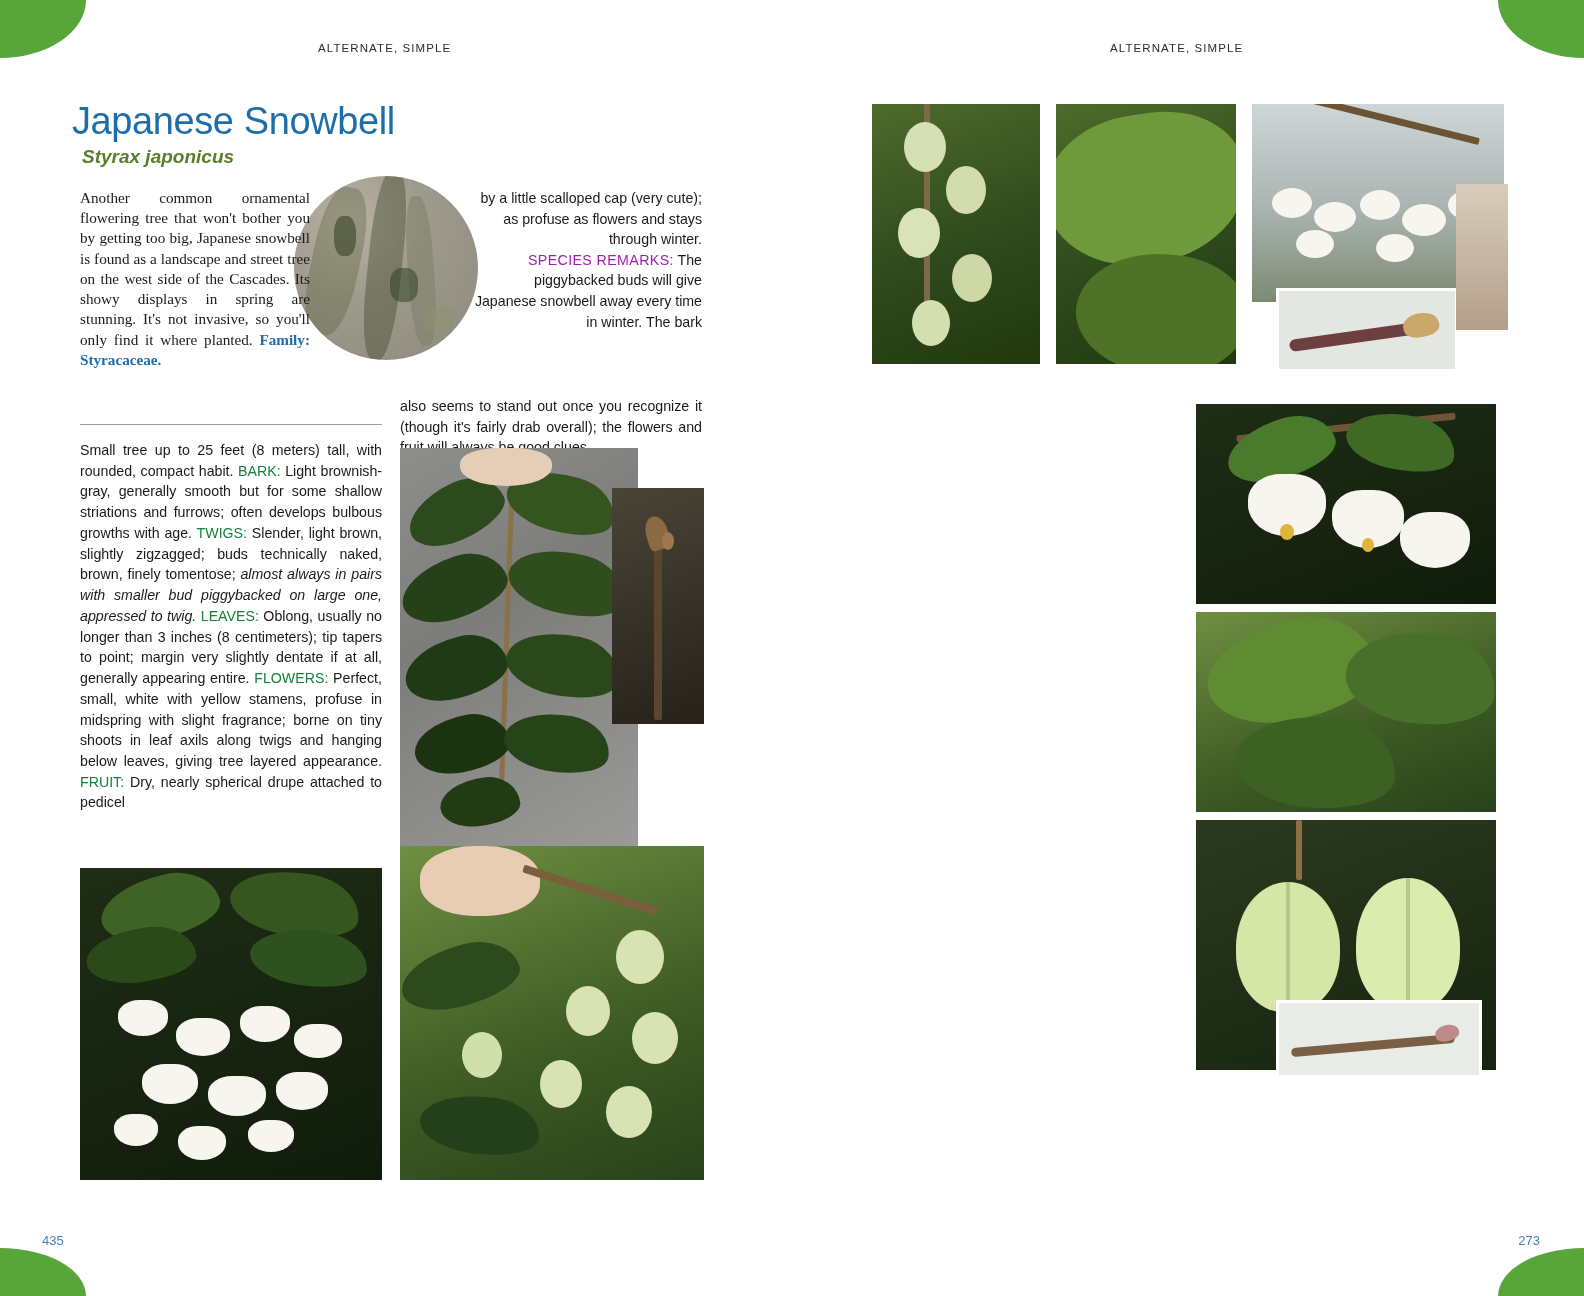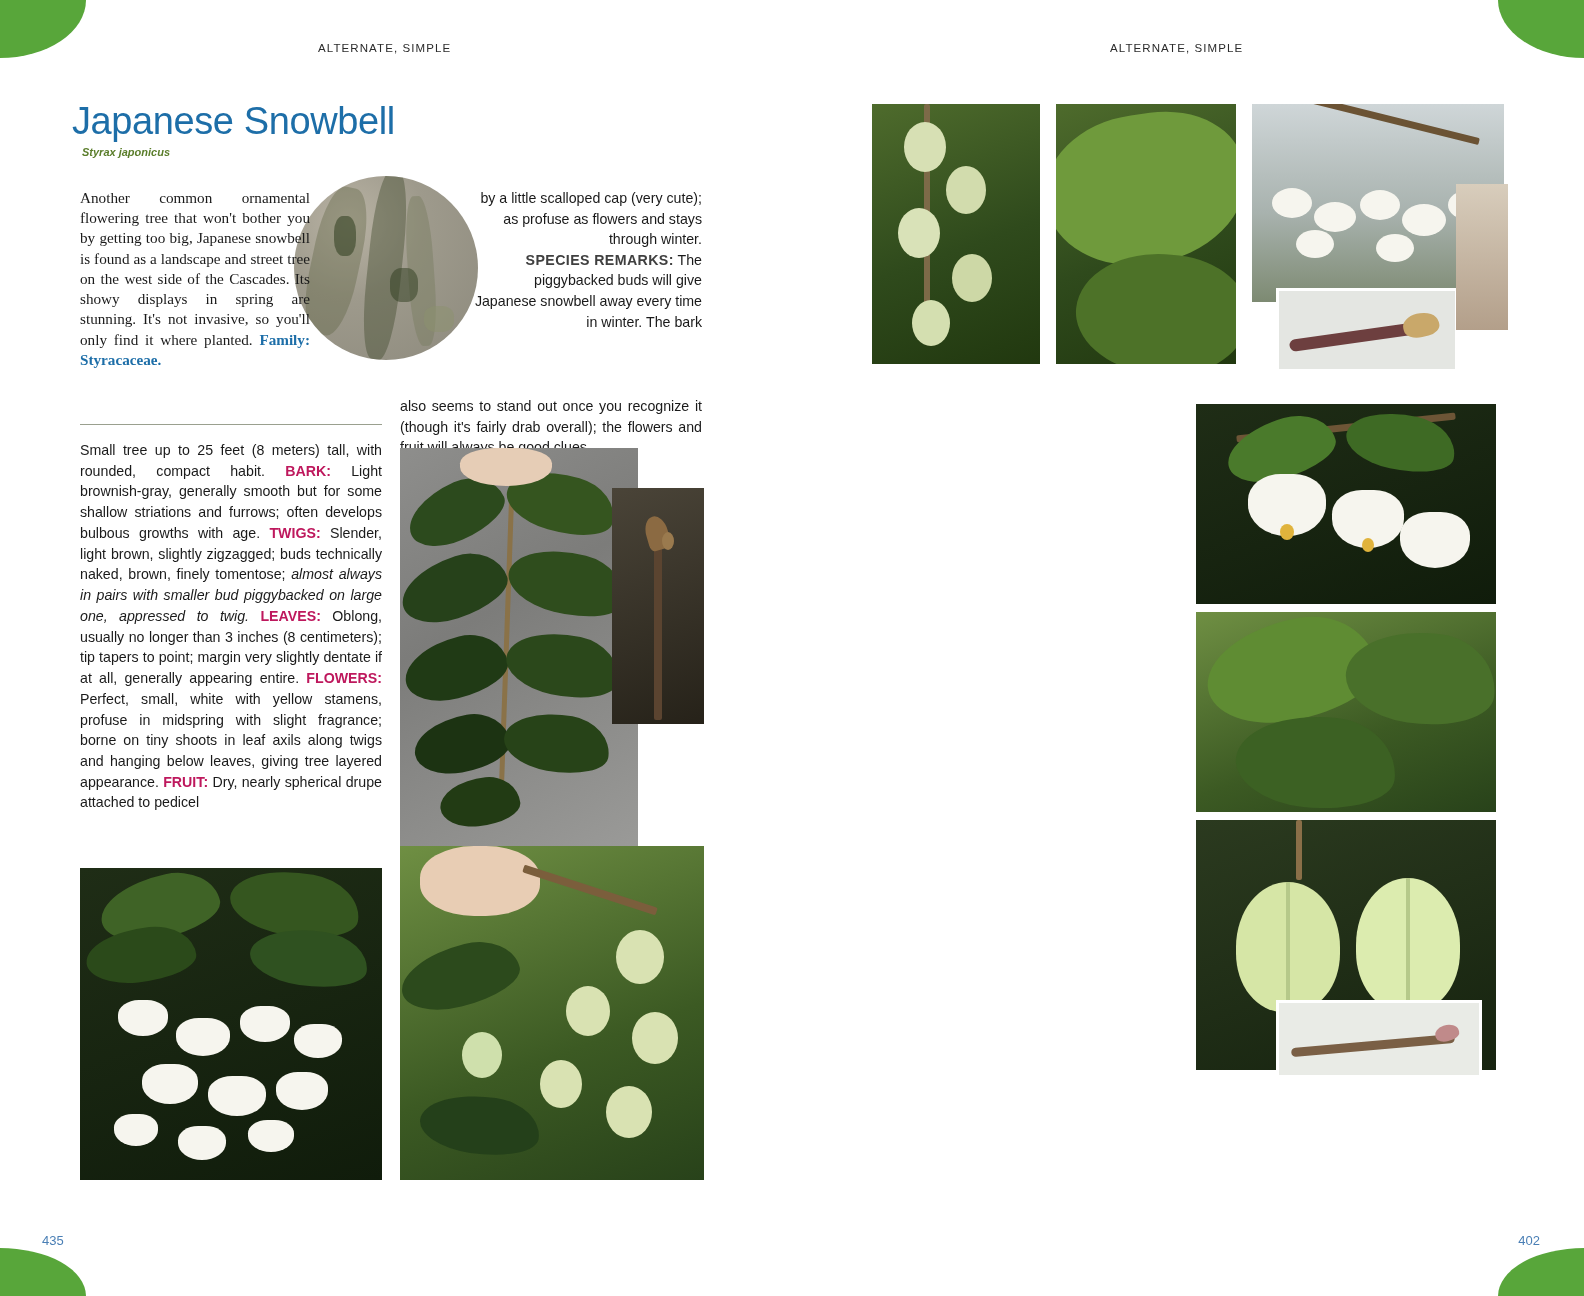--- a/index.html
+++ b/index.html
@@ -38,51 +38,51 @@
   .folio-right{right:44px;}
 
   h1.title{
     position:absolute;left:72px;top:100px;margin:0;
     font-family:"Liberation Sans", sans-serif;
     font-size:38px;font-weight:normal;color:#1d6ea8;letter-spacing:-0.4px;
   }
   .latin{
     position:absolute;left:82px;top:146px;
     font-family:"Liberation Sans", sans-serif;
-    font-style:italic;font-size:11px;color:#5a7d2a;font-weight:bold;
+    font-style:italic;font-size:19px;color:#5a7d2a;font-weight:bold;
   }
 
   
   .intro-left{
     position:absolute;left:80px;top:188px;width:230px;
     font-size:15.2px;line-height:1.33;color:#1a1a1a;text-align:justify;
   }
   .intro-right{
     position:absolute;left:474px;top:188px;width:228px;
     font-family:"Liberation Sans", sans-serif;
     font-size:14.2px;line-height:1.45;color:#1a1a1a;text-align:right;
   }
   .intro-bottom{
     position:absolute;left:400px;top:396px;width:302px;
     font-family:"Liberation Sans", sans-serif;
     font-size:14.2px;line-height:1.45;color:#1a1a1a;text-align:justify;
   }
   .family{color:#1d6ea8;font-weight:bold;}
-  .remarks-label{color:#404040;font-weight:bold;font-family:"Liberation Sans",sans-serif;letter-spacing:0.4px;}
+  .remarks-label{color:#a21caf;font-weight:normal;font-family:"Liberation Sans",sans-serif;letter-spacing:0.4px;}
 
   .rule{
     position:absolute;left:80px;top:424px;width:302px;height:1px;background:#9aa08f;
   }
 
   .desc{
     position:absolute;left:80px;top:440px;width:302px;
     font-family:"Liberation Sans", sans-serif;
     font-size:14.2px;line-height:1.46;color:#1a1a1a;text-align:justify;
   }
-  .lbl{color:#be185d;font-weight:bold;}
+  .lbl{color:#15803d;font-weight:normal;}
   .ital{font-style:italic;}
 
   
   .bark-circle{
     position:absolute;left:294px;top:176px;width:184px;height:184px;border-radius:50%;
     overflow:hidden;
     background:
       radial-gradient(circle at 30% 25%, #b9b3a4 0%, #9e9a8c 40%, #8d8a7d 100%);
   }
   .bark-circle .streak{position:absolute;background:rgba(70,72,52,.45);border-radius:40%;}
@@ -192,21 +192,21 @@
     <div class="fruit" style="left:206px;top:240px;width:46px;height:52px;"></div>
     <div class="fruit" style="left:62px;top:186px;width:40px;height:46px;background:#cfe0ac;"></div>
     <div class="leaf" style="left:0px;top:100px;width:120px;height:60px;background:#2c4a1c;transform:rotate(-14deg);"></div>
     <div class="leaf" style="left:20px;top:250px;width:120px;height:58px;background:#24401a;transform:rotate(8deg);"></div>
   </div>
 </div>
 
 <div class="page page-right">
 
   <div class="running-head rh-right" style="left:318px;">ALTERNATE, SIMPLE</div>
-  <div class="folio folio-right">402</div>
+  <div class="folio folio-right">273</div>
 
   <div class="photo ph-green" style="left:80px;top:104px;width:168px;height:260px;">
     <div class="twig" style="left:52px;top:0;width:6px;height:240px;background:#7d6a48;"></div>
     <div class="fruit" style="left:32px;top:18px;width:42px;height:50px;background:#d7e0b4;"></div>
     <div class="fruit" style="left:74px;top:62px;width:40px;height:48px;background:#d2dcad;"></div>
     <div class="fruit" style="left:26px;top:104px;width:42px;height:50px;background:#d9e2b8;"></div>
     <div class="fruit" style="left:80px;top:150px;width:40px;height:48px;background:#cdd8a6;"></div>
     <div class="fruit" style="left:40px;top:196px;width:38px;height:46px;background:#d4dfb0;"></div>
   </div>
 

